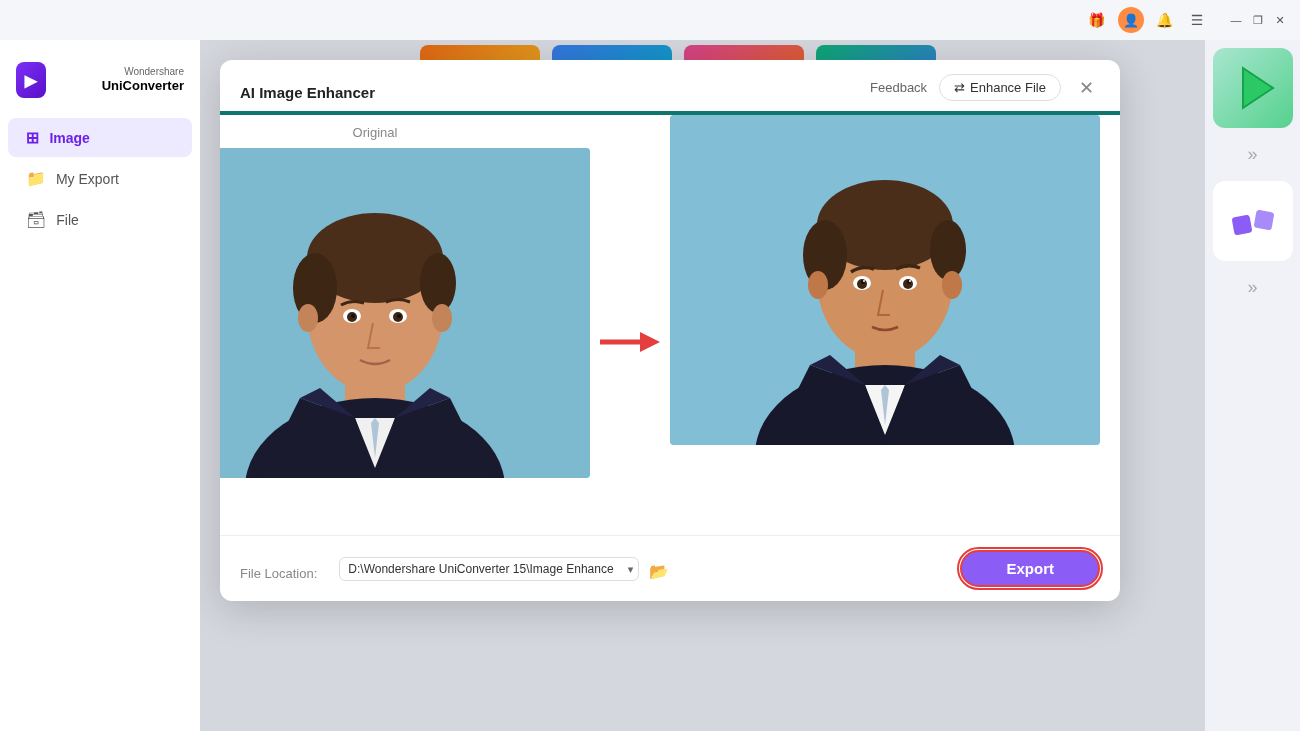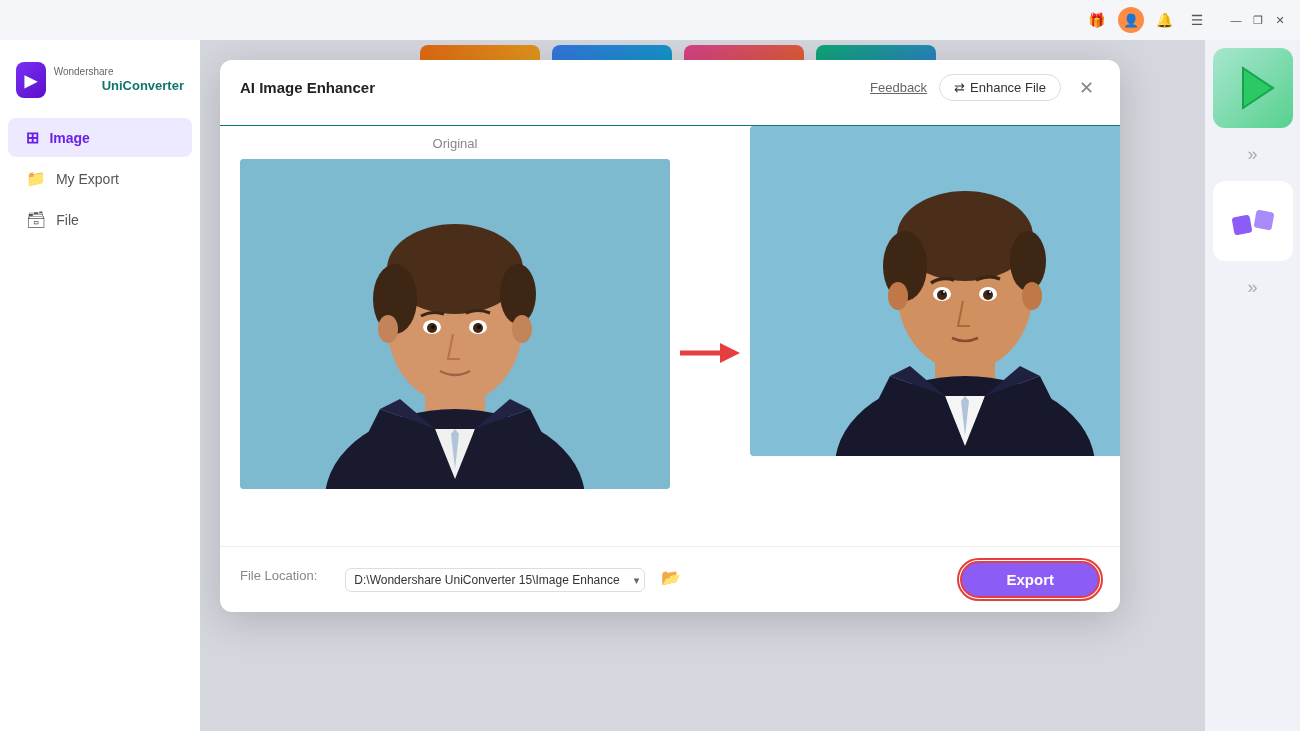--- a/index.html
+++ b/index.html
@@ -85,23 +85,24 @@
       background: linear-gradient(135deg, #7b2ff7, #5a0fc8);
       border-radius: 8px;
       display: flex; align-items: center; justify-content: center;
       color: white;
       font-size: 16px;
       font-weight: bold;
     }
     .logo-text {
       display: flex; flex-direction: column;
       line-height: 1.2;
+      text-align: right;
     }
     .logo-text-top { font-size: 10px; color: #666; font-weight: 500; }
-    .logo-text-bottom { font-size: 13px; color: #0f766e; font-weight: 700; margin-left: 48px; }
+    .logo-text-bottom { font-size: 13px; color: #000000; font-weight: 700; margin-left: 48px; }
 
     .sidebar-nav { display: flex; flex-direction: column; gap: 2px; }
     .sidebar-item {
       display: flex;
       align-items: center;
       gap: 10px;
       padding: 10px 18px;
       cursor: pointer;
       border-radius: 8px;
       margin: 0 8px;
@@ -171,35 +172,34 @@
       background: #fff;
       border-radius: 12px;
       box-shadow: 0 8px 40px rgba(0,0,0,0.18);
       display: flex;
       flex-direction: column;
       overflow: hidden;
     }
 
     .dialog-header {
       display: flex;
-      align-items: center;
+      align-items: flex-end;
       justify-content: space-between;
-      padding: 14px 20px 24px;
-      border-bottom: 1px solid #0f766e;
+      padding: 14px 20px 10px;
+      border-bottom: 4px solid #0f766e;
     }
     .dialog-title { font-size: 15px; color: #222; font-weight: 600; }
     .dialog-header-right {
       display: flex;
       align-items: center;
       gap: 12px;
     }
     .feedback-link {
       font-size: 13px;
       color: #666;
-      text-decoration: underline;
       cursor: pointer;
     }
     .replace-file-btn {
       display: flex;
       align-items: center;
       gap: 5px;
       padding: 5px 14px;
       border: 1px solid #ddd;
       border-radius: 20px;
       font-size: 13px;
@@ -216,20 +216,21 @@
 
     
     .image-comparison {
       display: flex;
       align-items: stretch;
       padding: 0 20px;
       gap: 0;
       flex: 1;
       position: relative;
       min-height: 420px;
+      justify-content: flex-end;
     }
 
     .image-panel {
       flex: 1;
       display: flex;
       flex-direction: column;
     }
     .image-label {
       text-align: center;
       font-size: 13px;
@@ -265,22 +266,22 @@
     
     .dialog-footer {
       display: flex;
       align-items: center;
       justify-content: space-between;
       padding: 14px 20px;
       border-top: 1px solid #eee;
     }
     .file-location {
       display: flex;
-      align-items: flex-start;
-      gap: 16px;
+      align-items: flex-end;
+      gap: 10px;
       font-size: 13px;
       color: #555;
     }
     .file-location-label { color: #888; }
     .file-location-select {
       border: 1px solid #ddd;
       border-radius: 6px;
       padding: 4px 24px 4px 8px;
       font-size: 12px;
       color: #333;

